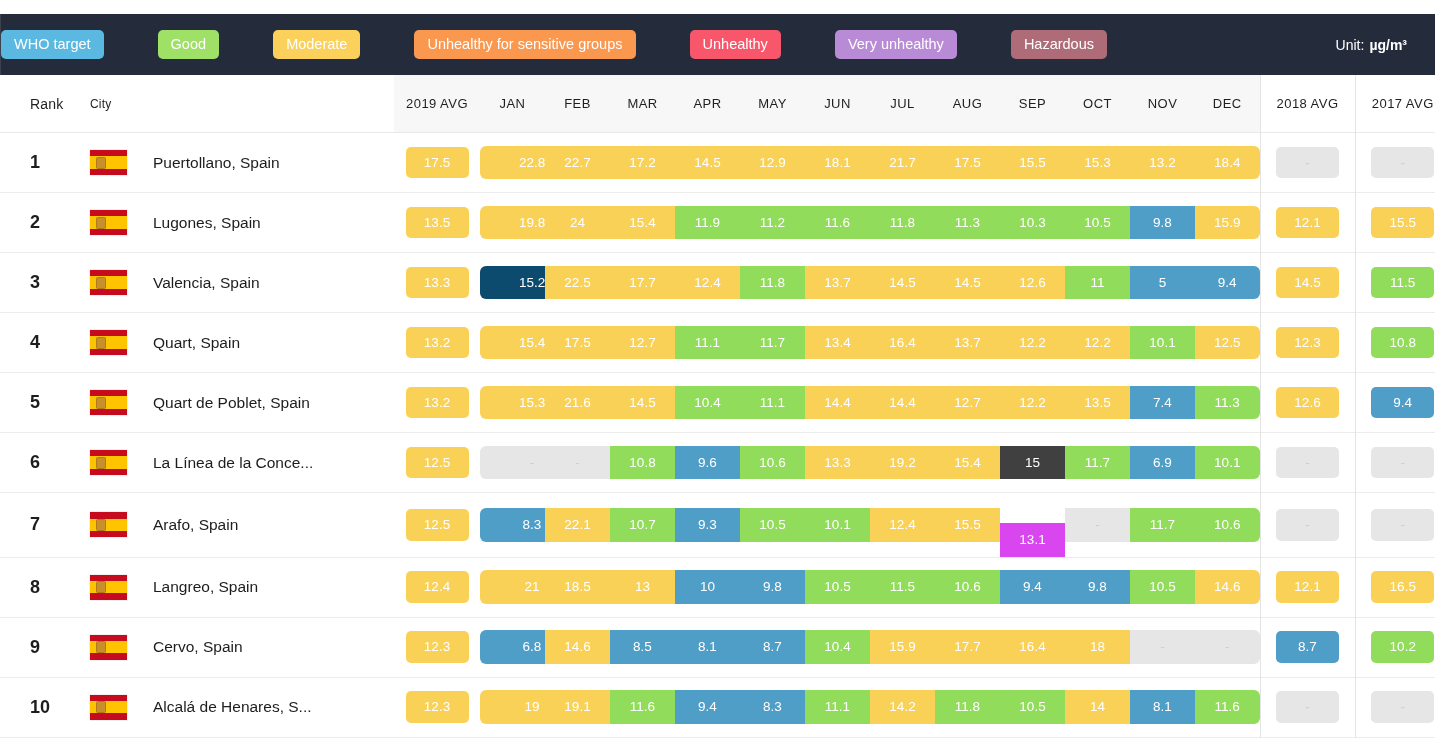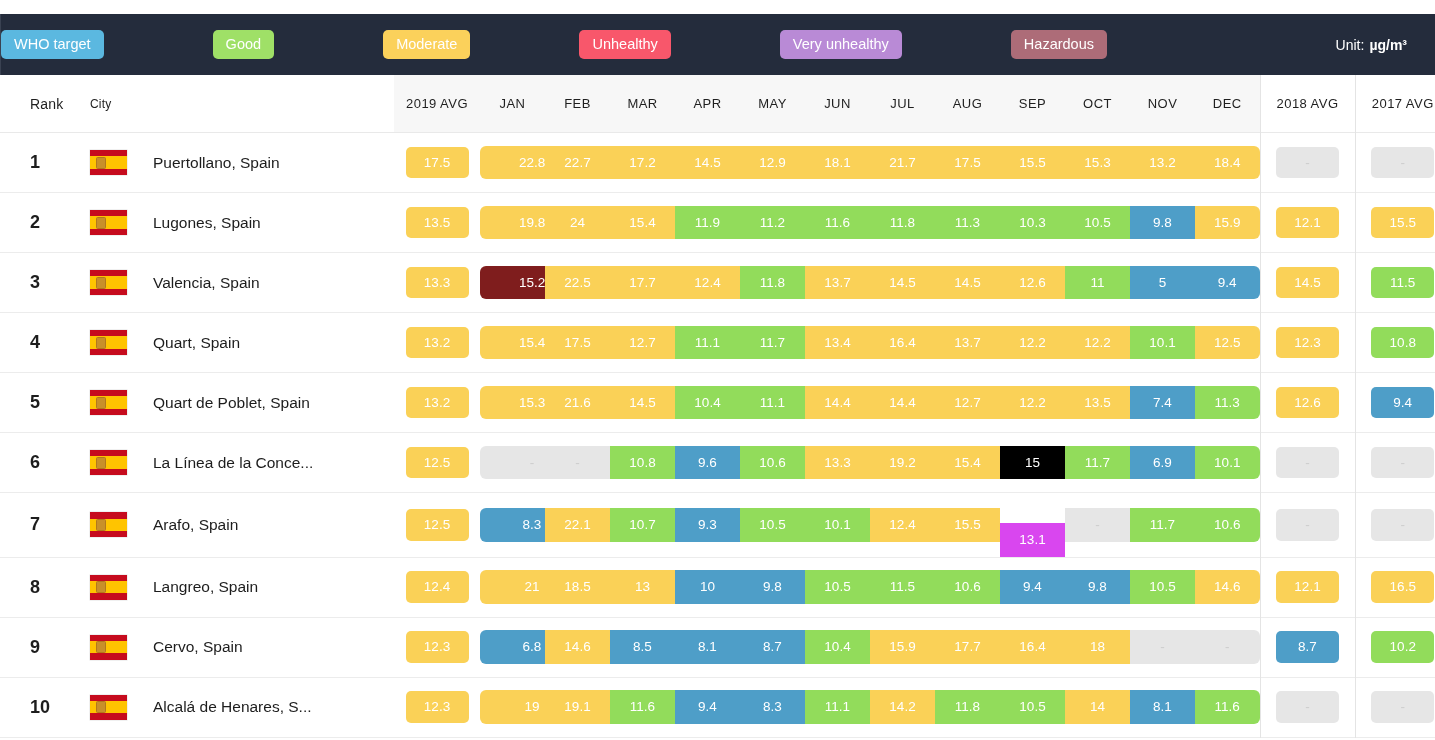--- a/index.html
+++ b/index.html
@@ -116,20 +116,21 @@
 
 <div class="page">
 
   <div class="top-sliver"></div>
 
   <div class="legend-bar">
     <div class="legend-badges">
         <span class="lb" style="background: rgb(91, 184, 224);">WHO target</span>
         <span class="lb" style="background: rgb(159, 224, 103);">Good</span>
         <span class="lb" style="background: rgb(251, 209, 91);">Moderate</span>
+        <span class="lb" style="background: rgb(251, 152, 80);">Unhealthy for sensitive groups</span>
         <span class="lb" style="background: rgb(248, 87, 107);">Unhealthy</span>
         <span class="lb" style="background: rgb(185, 138, 214);">Very unhealthy</span>
         <span class="lb" style="background: rgb(173, 108, 120);">Hazardous</span>
       </div>
     <div class="legend-right">
       <span>Unit:</span>
       <b style="margin-left:5px">µg/m³</b>
     </div>
   </div>
 
@@ -240,21 +241,21 @@
               <span class="flag">
                 <span class="f-top"></span>
                 <span class="f-mid"></span>
                 <span class="f-crest"></span>
                 <span class="f-bot"></span>
               </span>
               <span class="city-name">Valencia, Spain</span>
             </div>
           </td>
           <td class="cell"><span class="pill avg" style="background: rgb(250, 209, 87);">13.3</span></td>
-          <td class="cell months-wrap mstrip-first"><span class="pill mo" style="background: #7f1d1d;">15.2</span></td>
+          <td class="cell months-wrap mstrip-first"><span class="pill mo" style="background: #0c4a6e;">15.2</span></td>
           <td class="cell months-wrap"><span class="pill mo" style="background: rgb(250, 209, 87);">22.5</span></td>
           <td class="cell months-wrap"><span class="pill mo" style="background: rgb(250, 209, 87);">17.7</span></td>
           <td class="cell months-wrap"><span class="pill mo" style="background: rgb(250, 209, 87);">12.4</span></td>
           <td class="cell months-wrap"><span class="pill mo" style="background: rgb(146, 220, 91);">11.8</span></td>
           <td class="cell months-wrap"><span class="pill mo" style="background: rgb(250, 209, 87);">13.7</span></td>
           <td class="cell months-wrap"><span class="pill mo" style="background: rgb(250, 209, 87);">14.5</span></td>
           <td class="cell months-wrap"><span class="pill mo" style="background: rgb(250, 209, 87);">14.5</span></td>
           <td class="cell months-wrap"><span class="pill mo" style="background: rgb(250, 209, 87);">12.6</span></td>
           <td class="cell months-wrap"><span class="pill mo" style="background: rgb(146, 220, 91);">11</span></td>
           <td class="cell months-wrap"><span class="pill mo" style="background: rgb(78, 158, 200);">5</span></td>
@@ -335,21 +336,21 @@
           </td>
           <td class="cell"><span class="pill avg" style="background: rgb(250, 209, 87);">12.5</span></td>
           <td class="cell months-wrap mstrip-first"><span class="pill mo empty">-</span></td>
           <td class="cell months-wrap"><span class="pill mo empty">-</span></td>
           <td class="cell months-wrap"><span class="pill mo" style="background: rgb(146, 220, 91);">10.8</span></td>
           <td class="cell months-wrap"><span class="pill mo" style="background: rgb(78, 158, 200);">9.6</span></td>
           <td class="cell months-wrap"><span class="pill mo" style="background: rgb(146, 220, 91);">10.6</span></td>
           <td class="cell months-wrap"><span class="pill mo" style="background: rgb(250, 209, 87);">13.3</span></td>
           <td class="cell months-wrap"><span class="pill mo" style="background: rgb(250, 209, 87);">19.2</span></td>
           <td class="cell months-wrap"><span class="pill mo" style="background: rgb(250, 209, 87);">15.4</span></td>
-          <td class="cell months-wrap"><span class="pill mo" style="background: #000000;">15</span></td>
+          <td class="cell months-wrap"><span class="pill mo" style="background: #404040;">15</span></td>
           <td class="cell months-wrap"><span class="pill mo" style="background: rgb(146, 220, 91);">11.7</span></td>
           <td class="cell months-wrap"><span class="pill mo" style="background: rgb(78, 158, 200);">6.9</span></td>
           <td class="cell months-wrap mstrip-last"><span class="pill mo" style="background: rgb(146, 220, 91);">10.1</span></td>
           <td class="cell sep"><span class="pill avg empty">-</span></td>
           <td class="cell sep"><span class="pill avg empty">-</span></td>
         </tr>
         <tr>
           <td class="rank">7</td>
           <td class="city">
             <div class="city-wrap">

